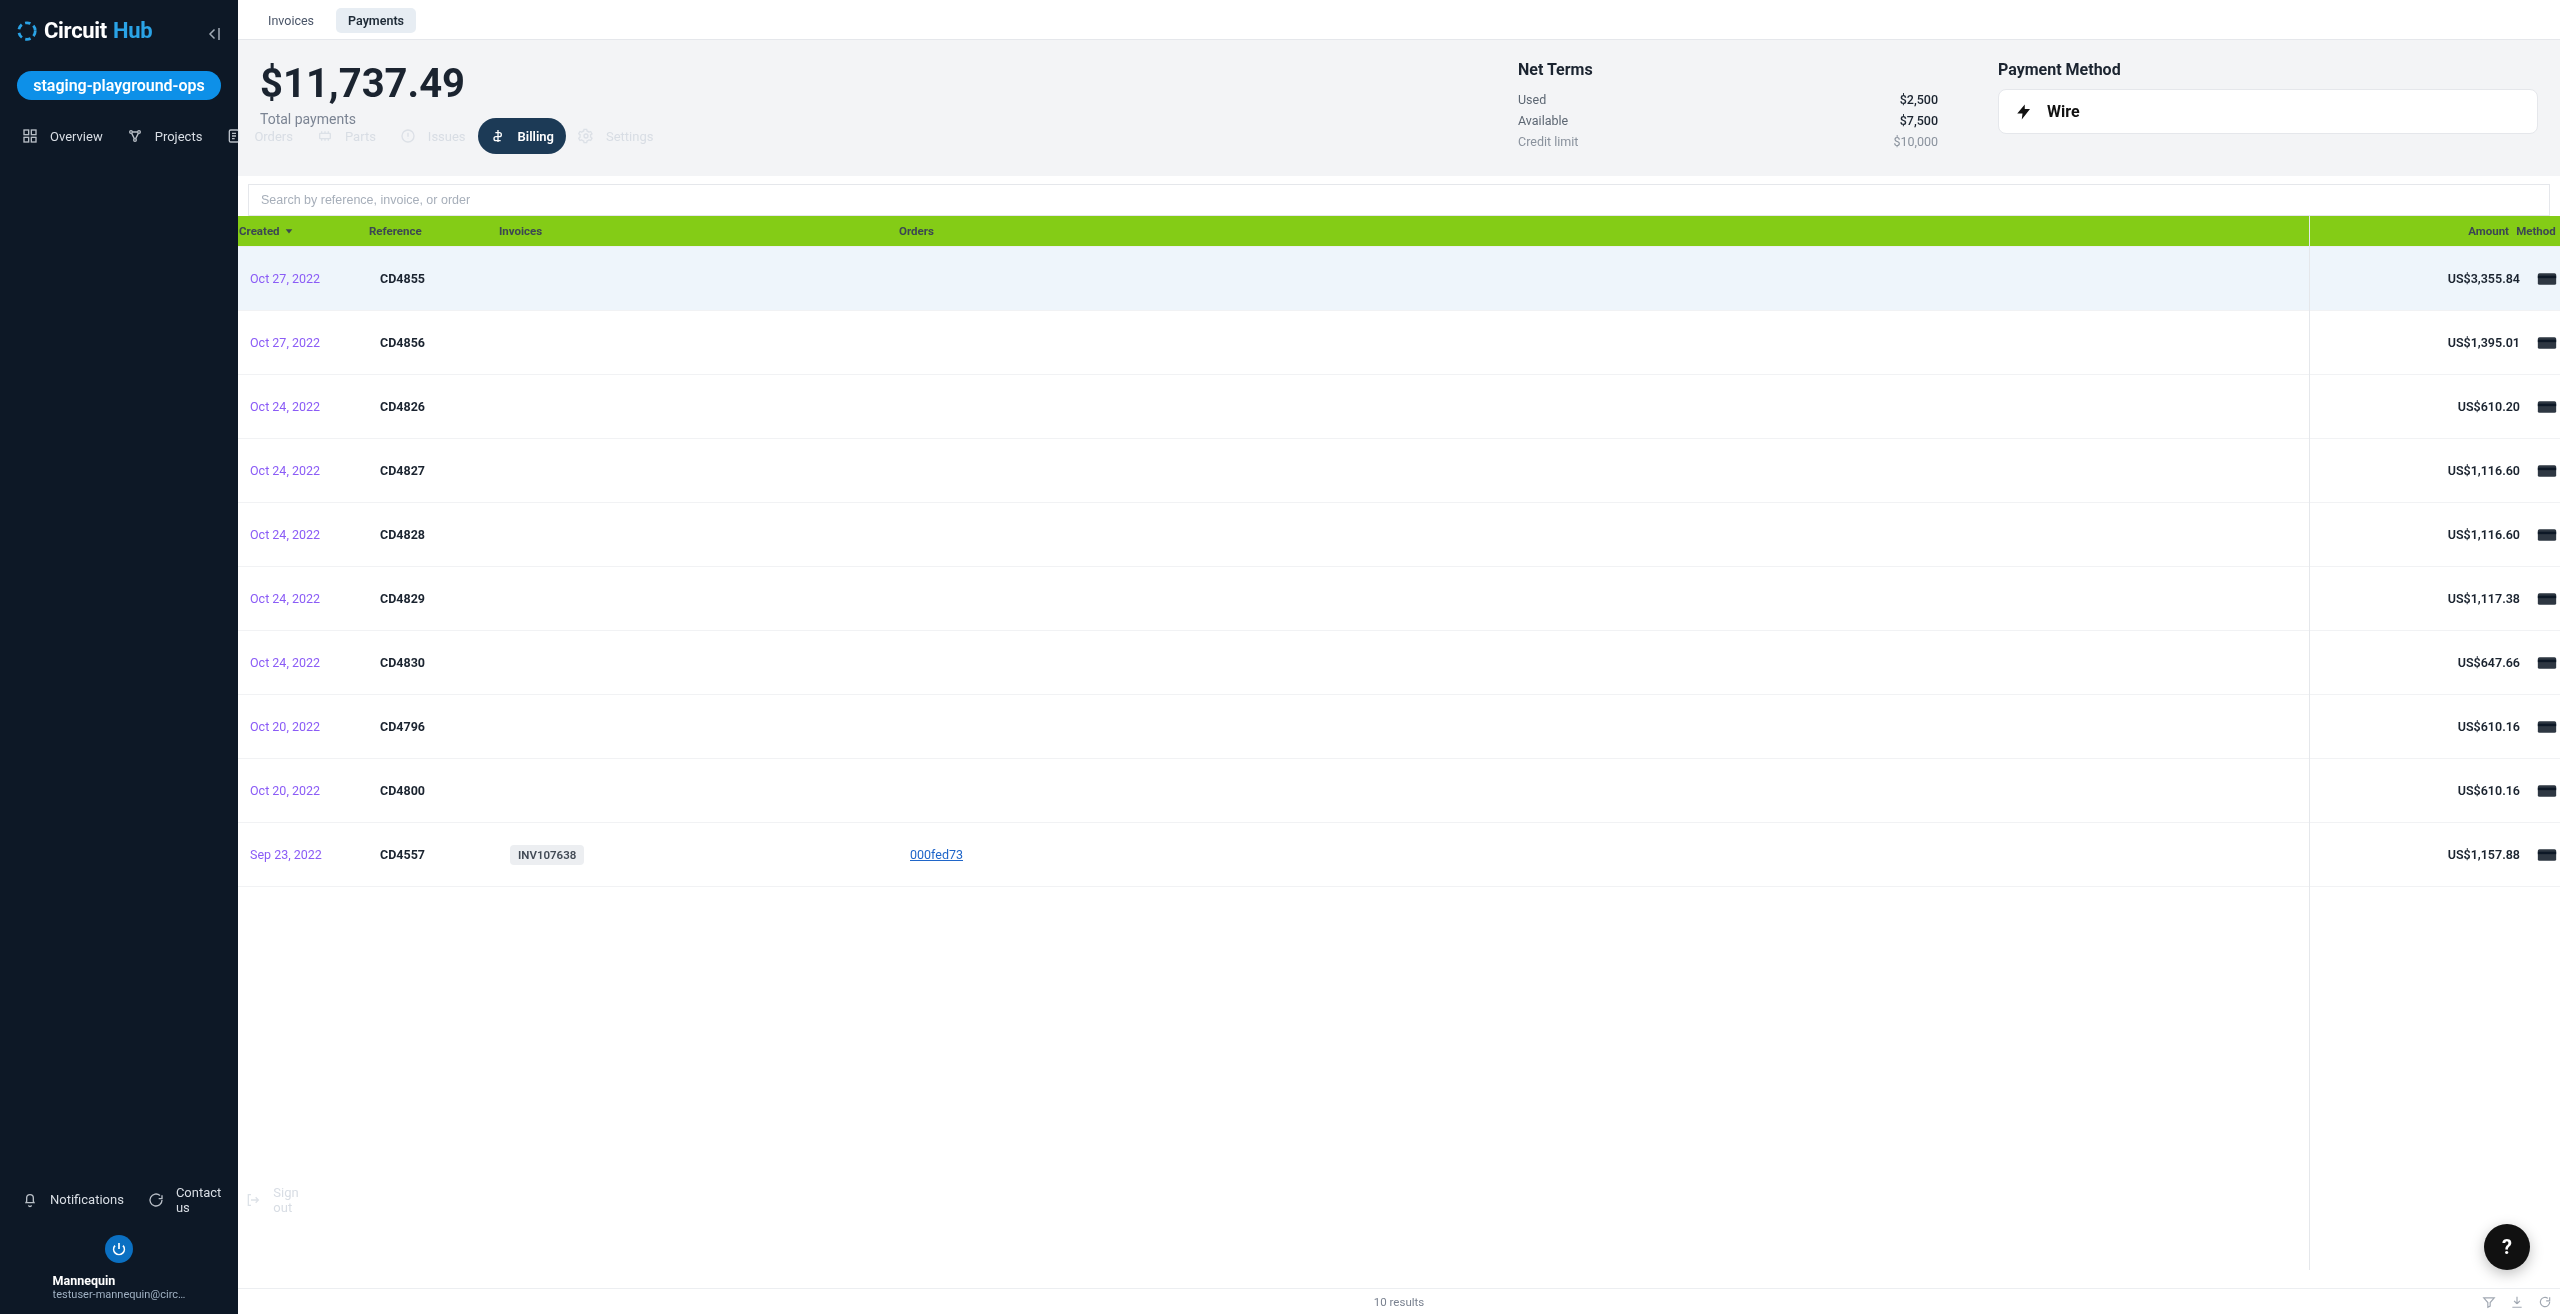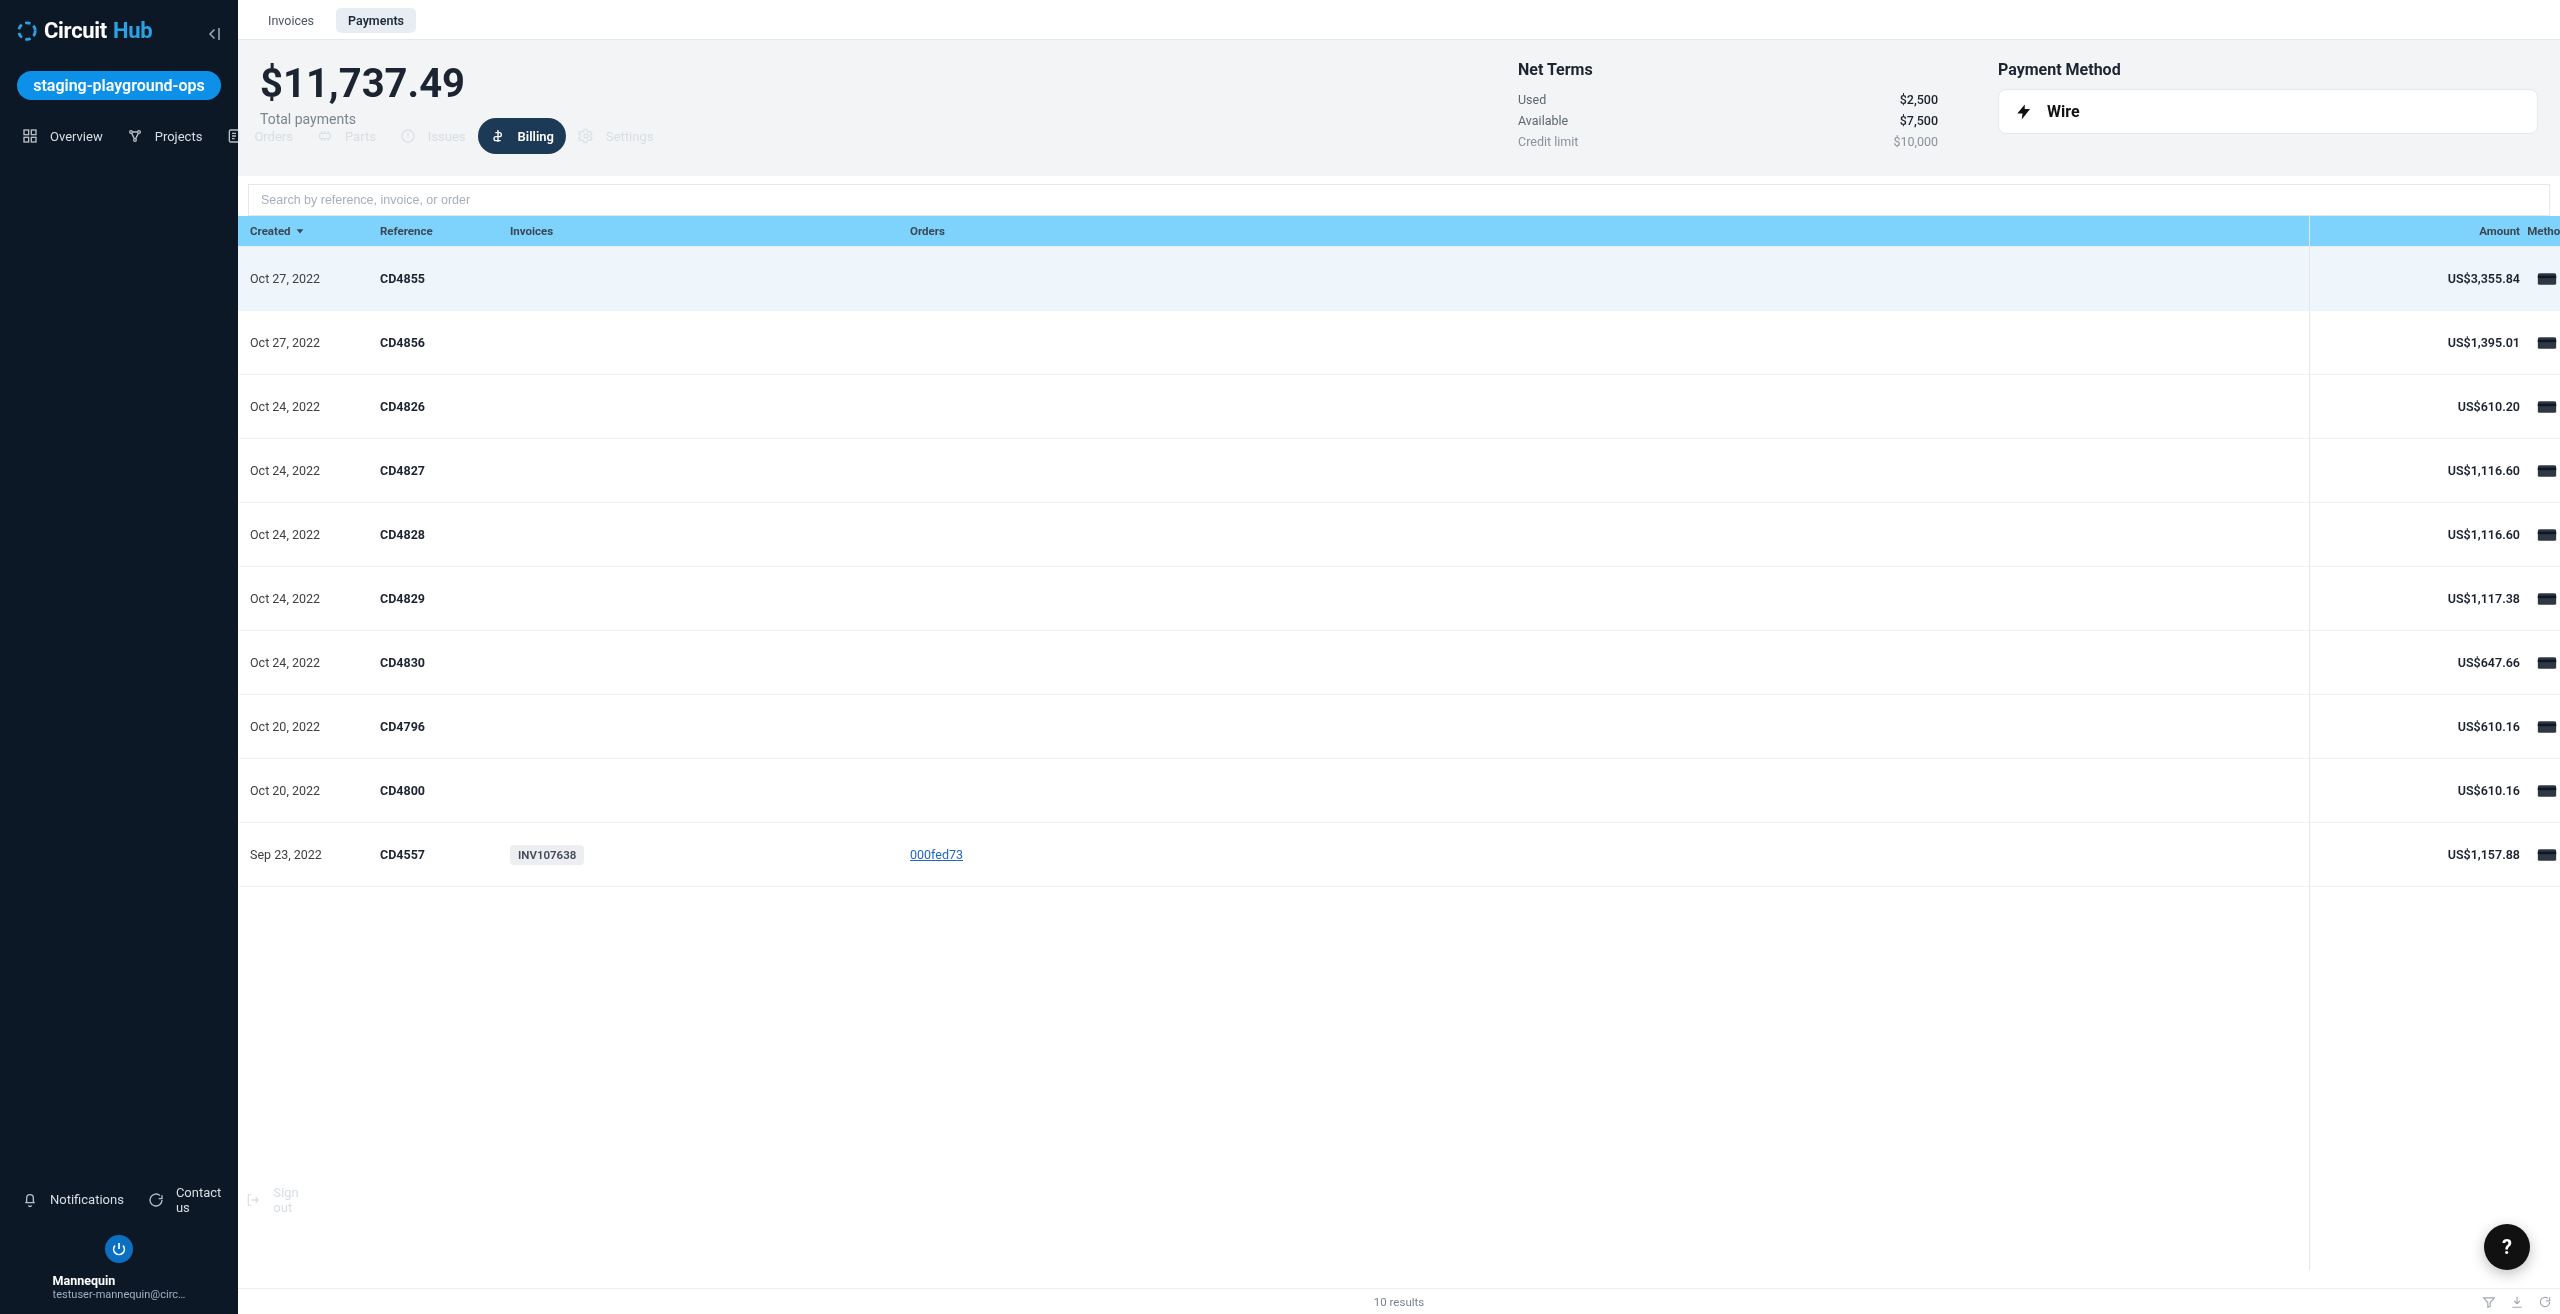--- a/index.html
+++ b/index.html
@@ -139,39 +139,39 @@
 }
 .search-input::placeholder { color:#a7afba; }
 
 .table-wrap { position:relative; flex:1; overflow:hidden; }
 .table-head, .row {
   display:grid;
   grid-template-columns: 130px 130px 400px 1420px 190px 54px;
   align-items: center;
 }
 .table-head {
-  background:#7dd3fc;
+  background:#84cc16;
   border-bottom:1px solid #eceef1;
-  padding: 8px 12px;
+  padding: 8px 1px;
   font-size: 11.5px;
   font-weight:700;
   color:#3c4752;
 }
 .table-head .th.amount, .row .amount { text-align:right; }
 .table-head .th.method, .row .method { text-align:center; }
 .table-head .th.created { display:flex; align-items:center; gap:4px; }
 
 .row {
   padding: 0 12px;
   height: 64px;
   border-bottom:1px solid #f1f2f4;
   font-size: 12.5px;
 }
 .row:hover, .row.highlight { background:#eef5fb; }
-.row .created { color:#404040; }
+.row .created { color:#8b5cf6; }
 .row .reference { font-weight:700; color:#1b2430; }
 .row .invoices-cell .inv-chip {
   background:#eceef1; color:#424a55;
   border-radius:4px; padding:3px 8px; font-size:11.5px; font-weight:600;
   display:inline-block;
 }
 .row .orders-cell a { color:#2066c9; text-decoration:underline; font-size:12.5px; }
 .row .amount { font-weight:600; color:#1b2430; font-size:12.5px;}
 .row .method-icon { width:20px; height:14px; margin:0 auto; }
 

